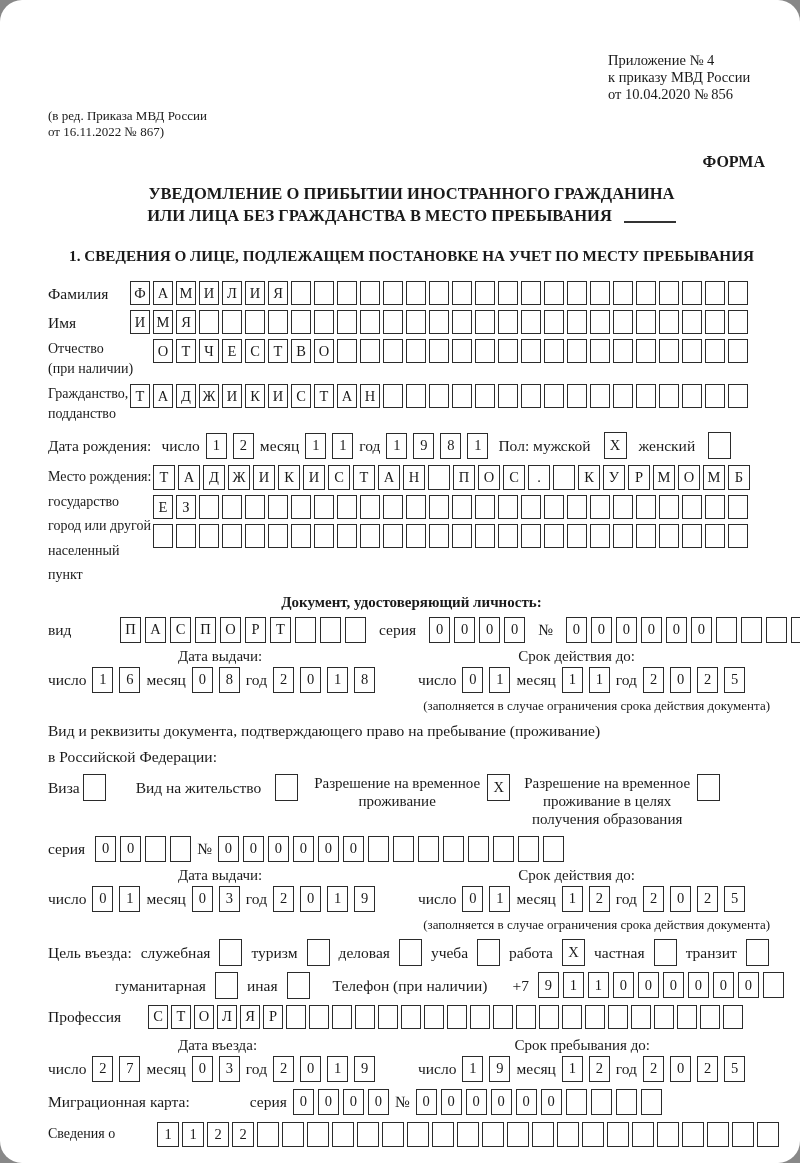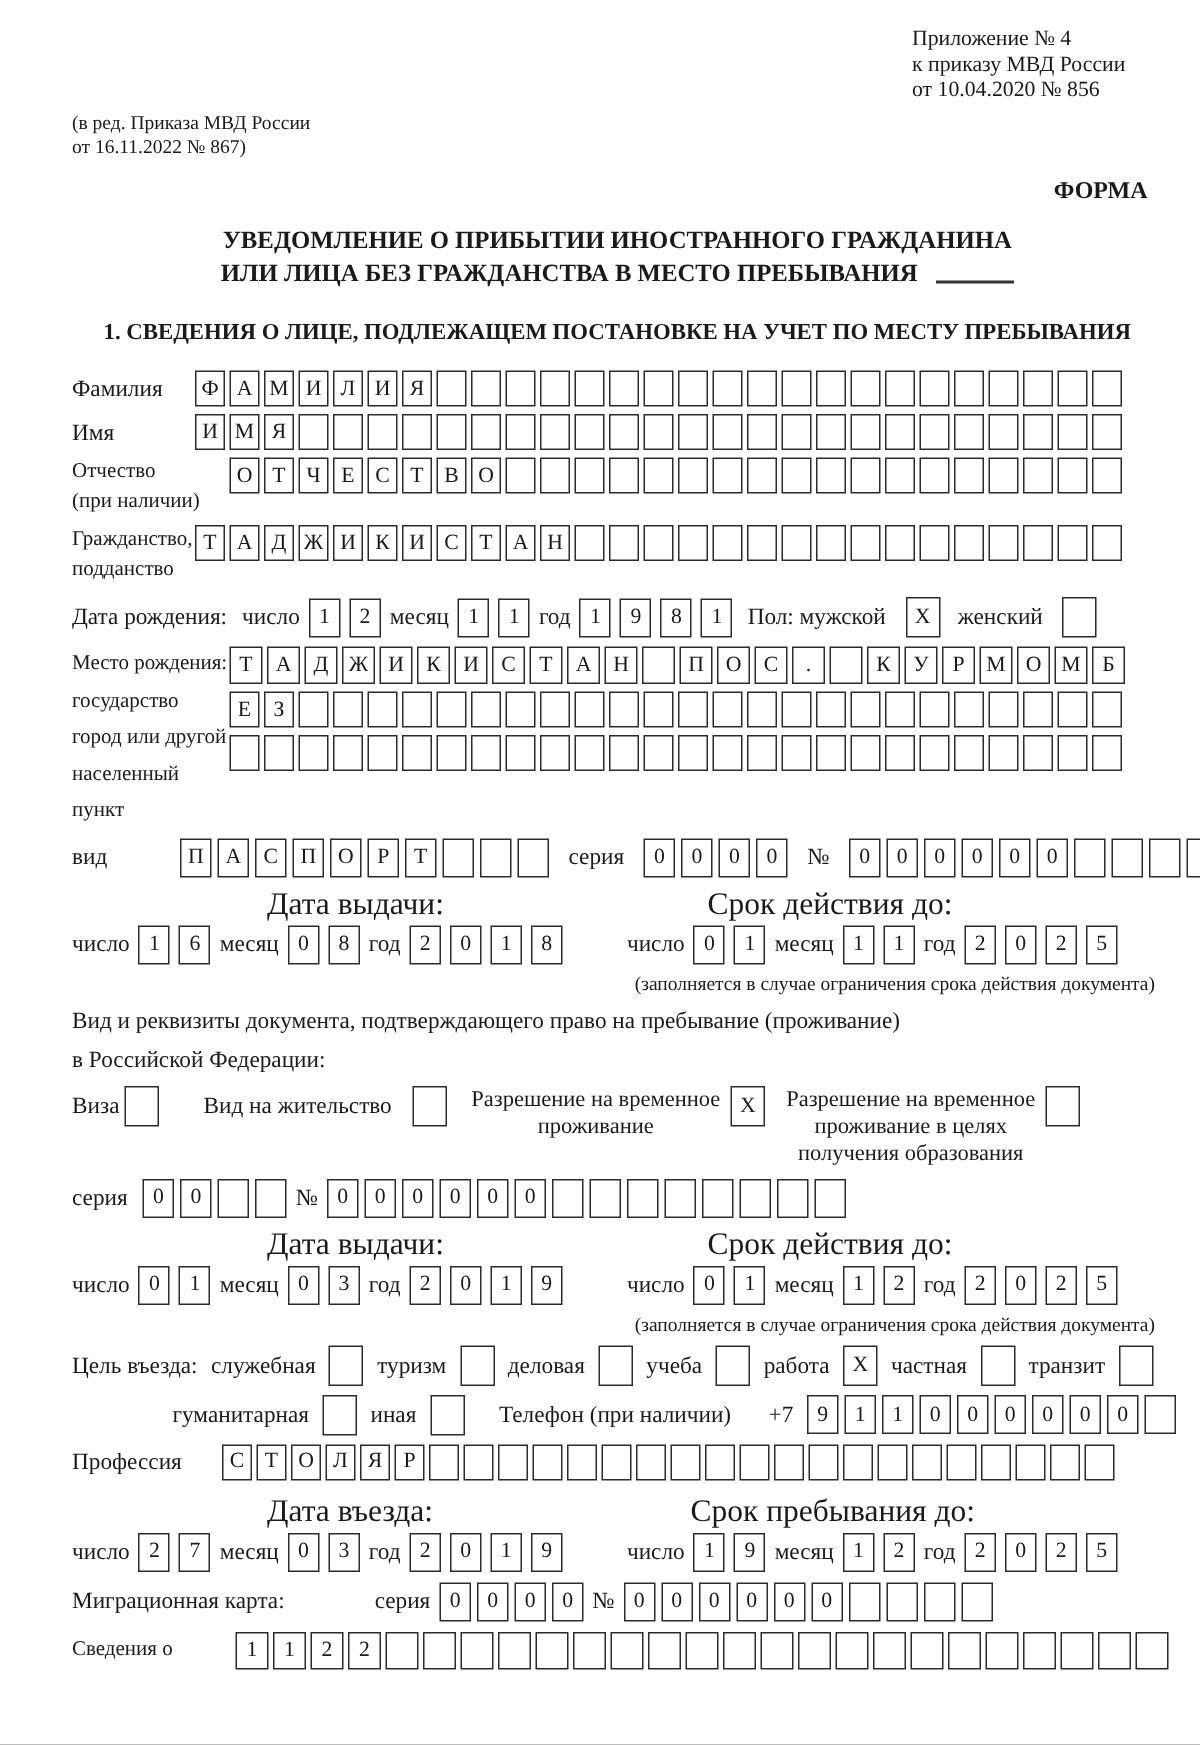--- a/index.html
+++ b/index.html
@@ -1,19 +1,19 @@
 <!DOCTYPE html>
 <html><head>
 <meta charset="utf-8">
 <style>
   html,body{margin:0;padding:0;background:#888;}
   .sheet{
     width:800px;height:1163px;box-sizing:border-box;background:#ffffff;
-    padding:18px 25px 10px 48px;position:relative;overflow:hidden;
-    font-family:"Liberation Serif","DejaVu Serif",serif;color:#1a1a1a;
+    padding:52px 25px 10px 48px;position:relative;overflow:hidden;
+    font-family:"Liberation Serif","DejaVu Serif",serif;color:#1a1a1a;border-radius:22px;
   }
   .hdr-block{width:190px;margin-left:560px;font-size:14.5px;line-height:17px;}
   .hdr-sub{width:190px;font-size:13px;line-height:16px;margin-top:5px;}
   .form-label{text-align:right;font-weight:bold;font-size:16px;margin-top:13px;padding-right:10px;}
   .title{text-align:center;font-weight:bold;font-size:16.5px;line-height:22px;margin-top:12px;}
   .blank-line{display:inline-block;width:52px;border-bottom:2px solid #333;margin-left:12px;transform:translateY(2px);}
   .sec-heading{font-weight:bold;font-size:15.2px;margin-top:20px;margin-bottom:16px;text-align:center;}
   .row{display:flex;align-items:center;margin-bottom:5px;}
   .lbl{font-size:15.5px;line-height:19px;flex-shrink:0;}
   .lbl2{font-size:14px;line-height:20px;flex-shrink:0;align-self:flex-start;}
@@ -22,21 +22,21 @@
   .cell{
     width:20px;height:24px;border:1.6px solid #2b2b2b;box-sizing:border-box;
     display:inline-flex;align-items:center;justify-content:center;
     font-size:14.5px;background:#fff;
   }
   .wide .cell{width:22px;height:25px;}
   .dc{gap:6px;} .dc .cell{width:21px;height:26px;}
   .chk{margin-left:7px;} .chk .cell{width:23px;height:27px;}
   .sub{font-size:15.5px;margin:0 6px;}
   .group{display:flex;align-items:center;}
-  .hdr-line{display:flex;font-size:21px;margin-bottom:2px;}
+  .hdr-line{display:flex;font-size:15px;margin-bottom:2px;}
   .note{font-size:13px;text-align:right;padding-right:5px;margin-top:2px;margin-bottom:6px;}
   .center-bold{text-align:center;font-weight:bold;font-size:15px;margin:6px 0 6px 0;}
   .plain{font-size:15.5px;line-height:22px;}
   .opt-label-multi{font-size:15px;line-height:18px;text-align:center;}
   .stack{display:flex;flex-direction:column;gap:5px;}
 </style>
 </head>
 <body>
 
 <div class="sheet">
@@ -311,20 +311,21 @@
           <span class="cell"></span>
           <span class="cell"></span>
           <span class="cell"></span>
           <span class="cell"></span>
           <span class="cell"></span>
           <span class="cell"></span>
         </span>
     </span>
   </div>
 
+  <div class="center-bold">Документ, удостоверяющий личность:</div>
 
   <div class="row" style="column-gap:7px;">
     <span class="lbl w65">вид</span>
     <span class="cells dc" style="gap:4px;">
         <span class="cell">П</span>
         <span class="cell">А</span>
         <span class="cell">С</span>
         <span class="cell">П</span>
         <span class="cell">О</span>
         <span class="cell">Р</span>

